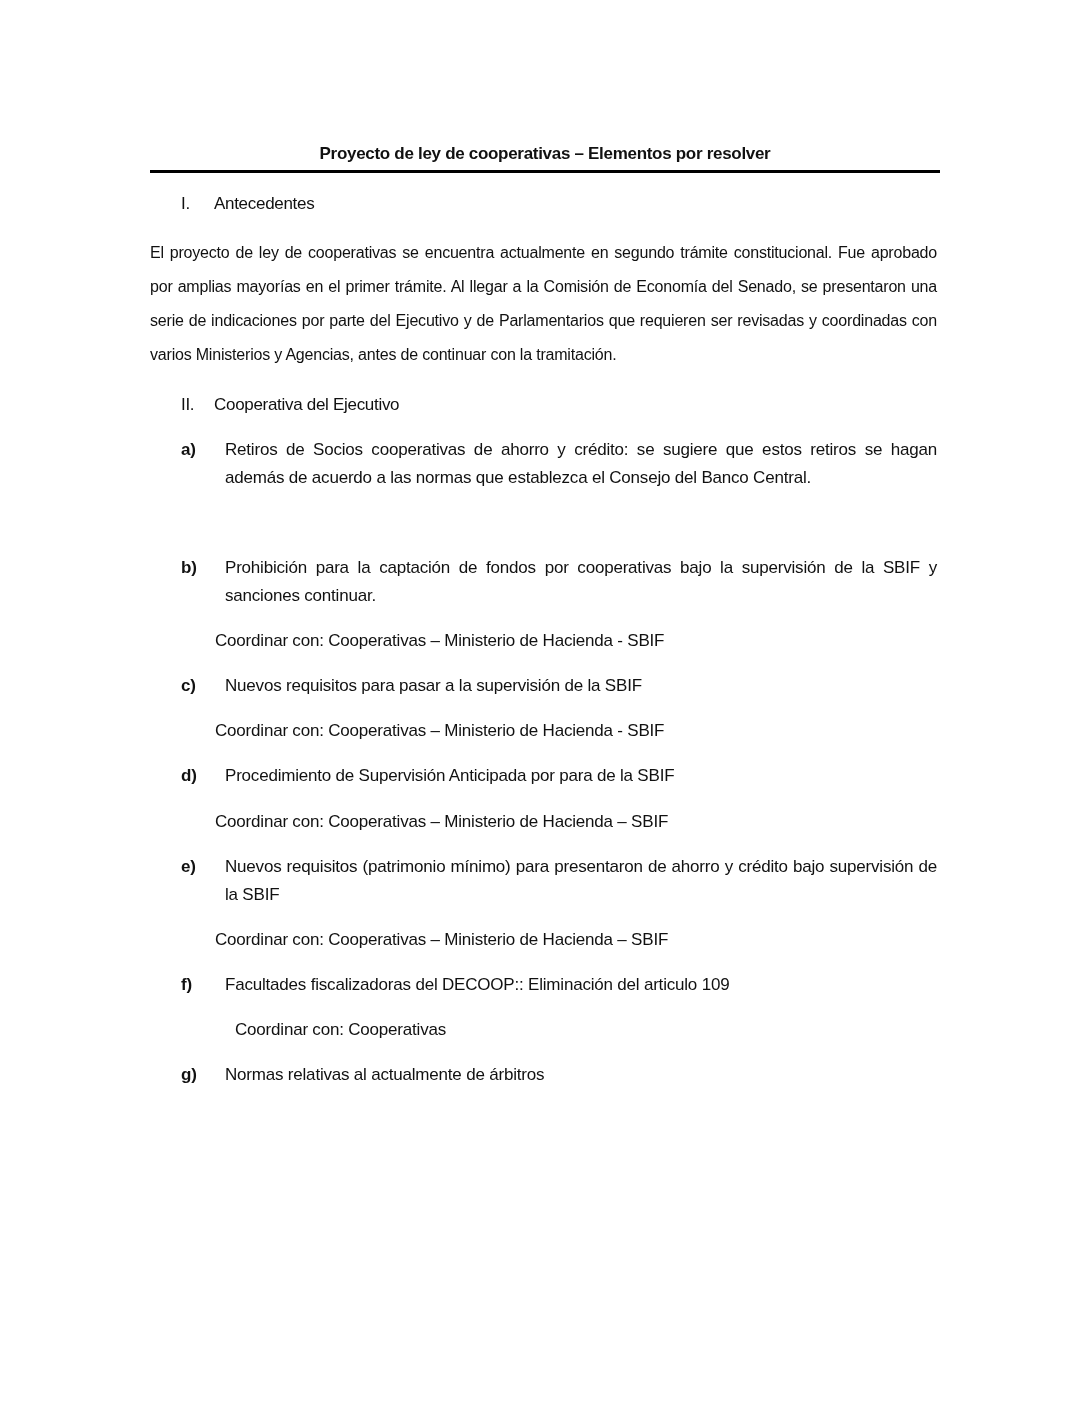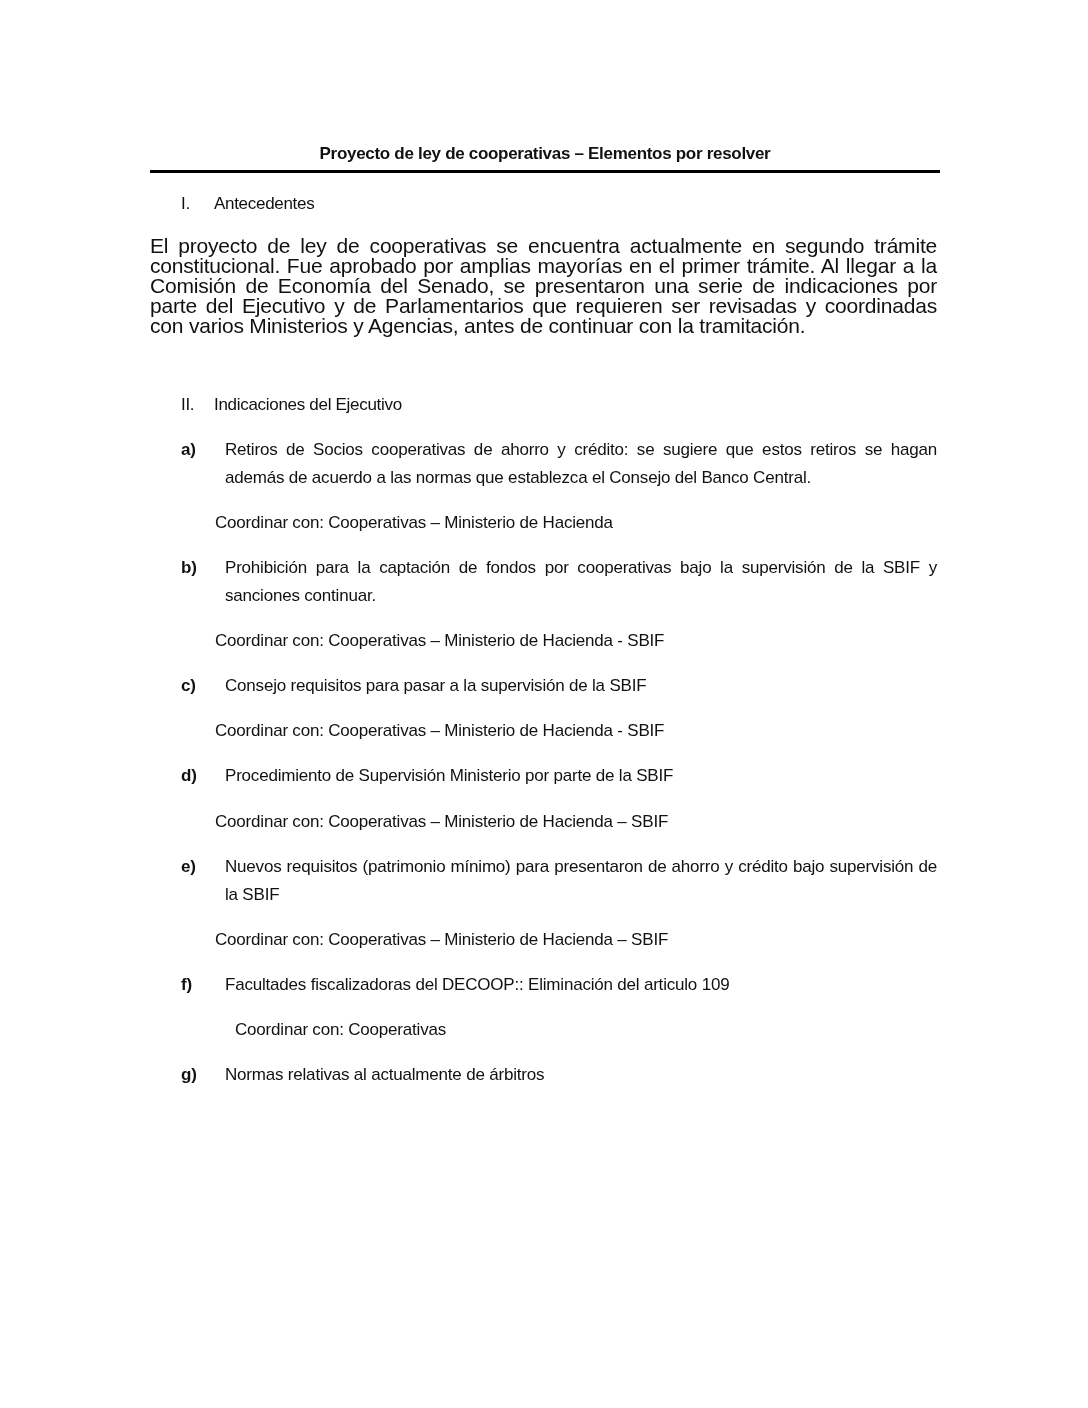--- a/index.html
+++ b/index.html
@@ -4,64 +4,63 @@
 <style>
   html, body { margin: 0; padding: 0; background: #ffffff; }
   body { width: 1088px; height: 1408px; position: relative; overflow: hidden;
          font-family: "Liberation Sans Narrow", "Liberation Sans", sans-serif; color: #111; }
   .page { position: absolute; left: 0; top: 16px; width: 945px; height: 1408px; }
   .title { position: absolute; left: 150px; width: 790px; top: 128px; text-align: center;
            font-weight: bold; font-size: 17px; letter-spacing: -0.3px; }
   .rule { position: absolute; left: 150px; width: 790px; top: 154px; height: 3px; background: #000; }
   .sec { position: absolute; left: 181px; font-weight: normal; font-size: 17px; letter-spacing: -0.3px; }
   .sec .num { display: inline-block; width: 33px; }
-  .para { position: absolute; left: 150px; width: 787px; top: 220px; font-size: 21px;
-          line-height: 20px; text-align: justify; letter-spacing: -0.2px; }
+  .para { position: absolute; left: 150px; width: 787px; top: 220px; font-size: 16px;
+          line-height: 34px; text-align: justify; letter-spacing: -0.2px; }
   .item { position: absolute; left: 181px; width: 756px; font-size: 17px; line-height: 27.5px; letter-spacing: -0.2px; }
   .item .lbl { position: absolute; left: 0; top: 0; font-weight: bold; }
   .item .txt { margin-left: 44px; text-align: justify; }
   .coord { position: absolute; left: 215px; font-size: 17px; letter-spacing: -0.2px; }
 </style>
 </head>
 <body>
 
 <div class="page">
   <div class="title">Proyecto de ley de cooperativas – Elementos por resolver</div>
   <div class="rule"></div>
 
   <div class="sec" style="top:178px;">
     <span class="num">I.</span><span>Antecedentes</span>
   </div>
   <div class="para">El proyecto de ley de cooperativas se encuentra actualmente en segundo trámite constitucional. Fue aprobado por amplias mayorías en el primer trámite. Al llegar a la Comisión de Economía del Senado, se presentaron una serie de indicaciones por parte del Ejecutivo y de Parlamentarios que requieren ser revisadas y coordinadas con varios Ministerios y Agencias, antes de continuar con la tramitación.</div>
 
   <div class="sec" style="top:379px;">
-    <span class="num">II.</span><span>Indicaciones del Ejecutivo</span>
+    <span class="num">II.</span><span>Cooperativa del Ejecutivo</span>
   </div>
 
   <div class="item" style="top:420px;">
     <span class="lbl">a)</span>
     <div class="txt">Retiros de Socios cooperativas de ahorro y crédito: se sugiere que estos retiros se hagan además de acuerdo a las normas que establezca el Consejo del Banco Central.</div>
   </div>
-  <div class="coord" style="top:497px;">Coordinar con: Cooperativas – Ministerio de Hacienda</div>
 
   <div class="item" style="top:538px;">
     <span class="lbl">b)</span>
     <div class="txt">Prohibición para la captación de fondos por cooperativas bajo la supervisión de la SBIF y sanciones continuar.</div>
   </div>
   <div class="coord" style="top:615px;">Coordinar con: Cooperativas – Ministerio de Hacienda - SBIF</div>
 
   <div class="item" style="top:656px;">
     <span class="lbl">c)</span>
-    <div class="txt">Consejo requisitos para pasar a la supervisión de la SBIF</div>
+    <div class="txt">Nuevos requisitos para pasar a la supervisión de la SBIF</div>
   </div>
   <div class="coord" style="top:705px;">Coordinar con: Cooperativas – Ministerio de Hacienda - SBIF</div>
 
   <div class="item" style="top:746px;">
     <span class="lbl">d)</span>
-    <div class="txt">Procedimiento de Supervisión Ministerio por parte de la SBIF</div>
+    <div class="txt">Procedimiento de Supervisión Anticipada por para de la SBIF</div>
   </div>
   <div class="coord" style="top:796px;">Coordinar con: Cooperativas – Ministerio de Hacienda – SBIF</div>
 
   <div class="item" style="top:837px;">
     <span class="lbl">e)</span>
     <div class="txt">Nuevos requisitos (patrimonio mínimo) para presentaron de ahorro y crédito bajo supervisión de la SBIF</div>
   </div>
   <div class="coord" style="top:914px;">Coordinar con: Cooperativas – Ministerio de Hacienda – SBIF</div>
 
   <div class="item" style="top:955px;">

